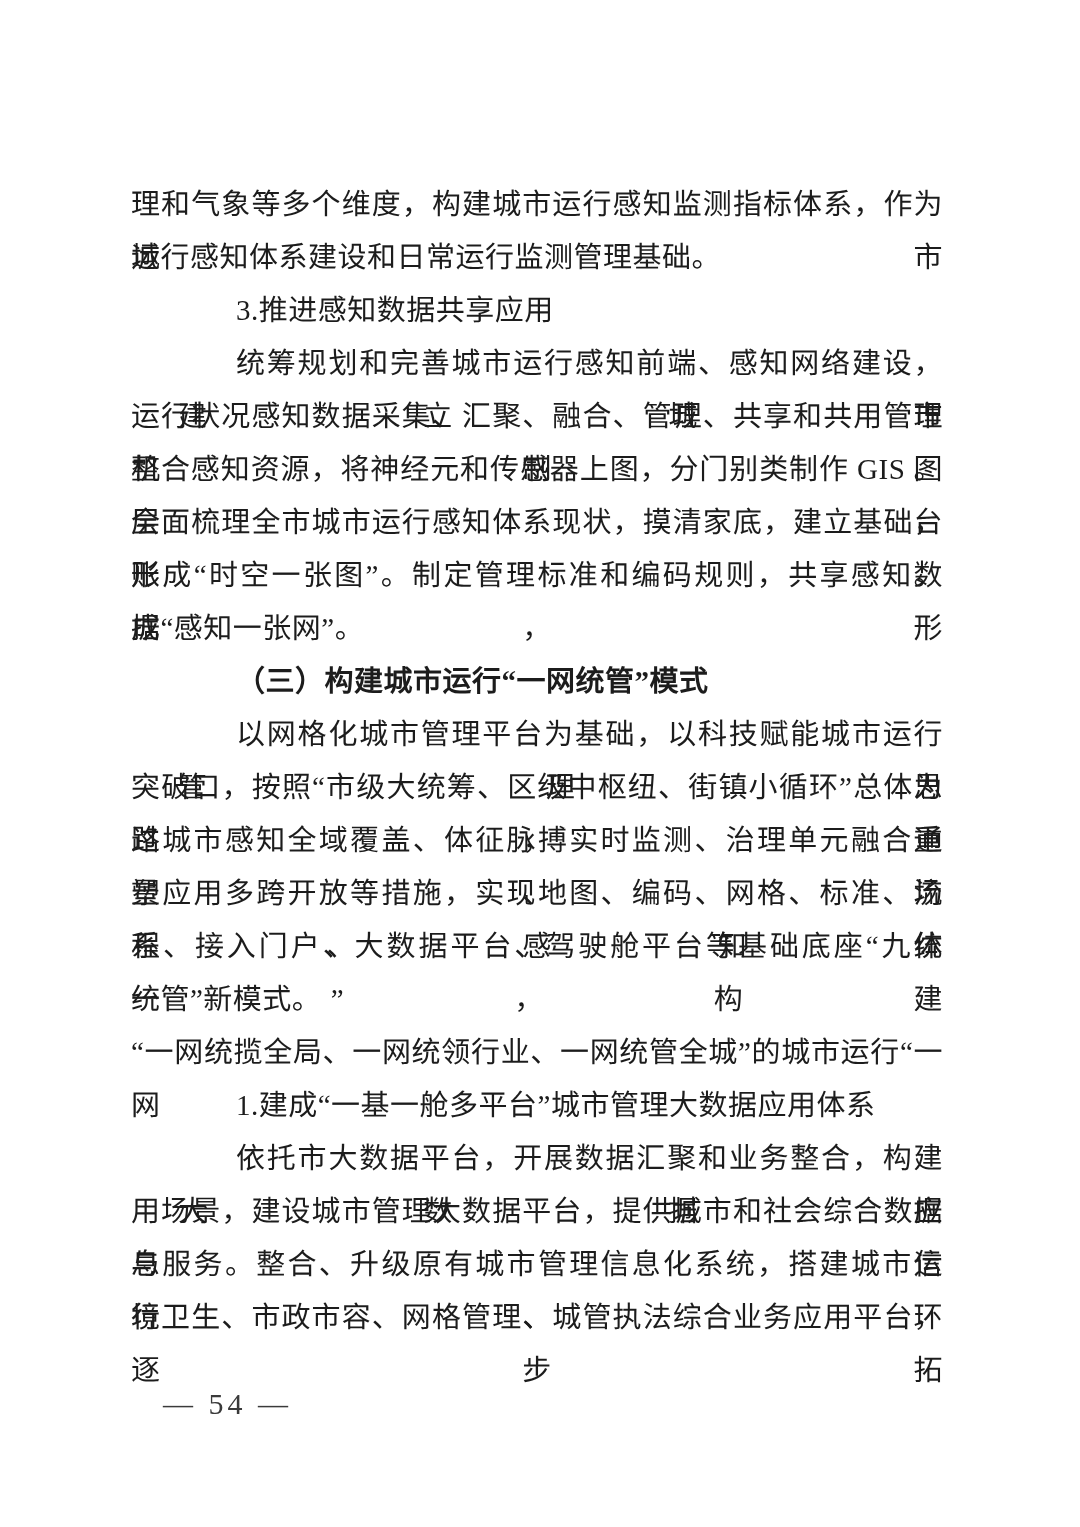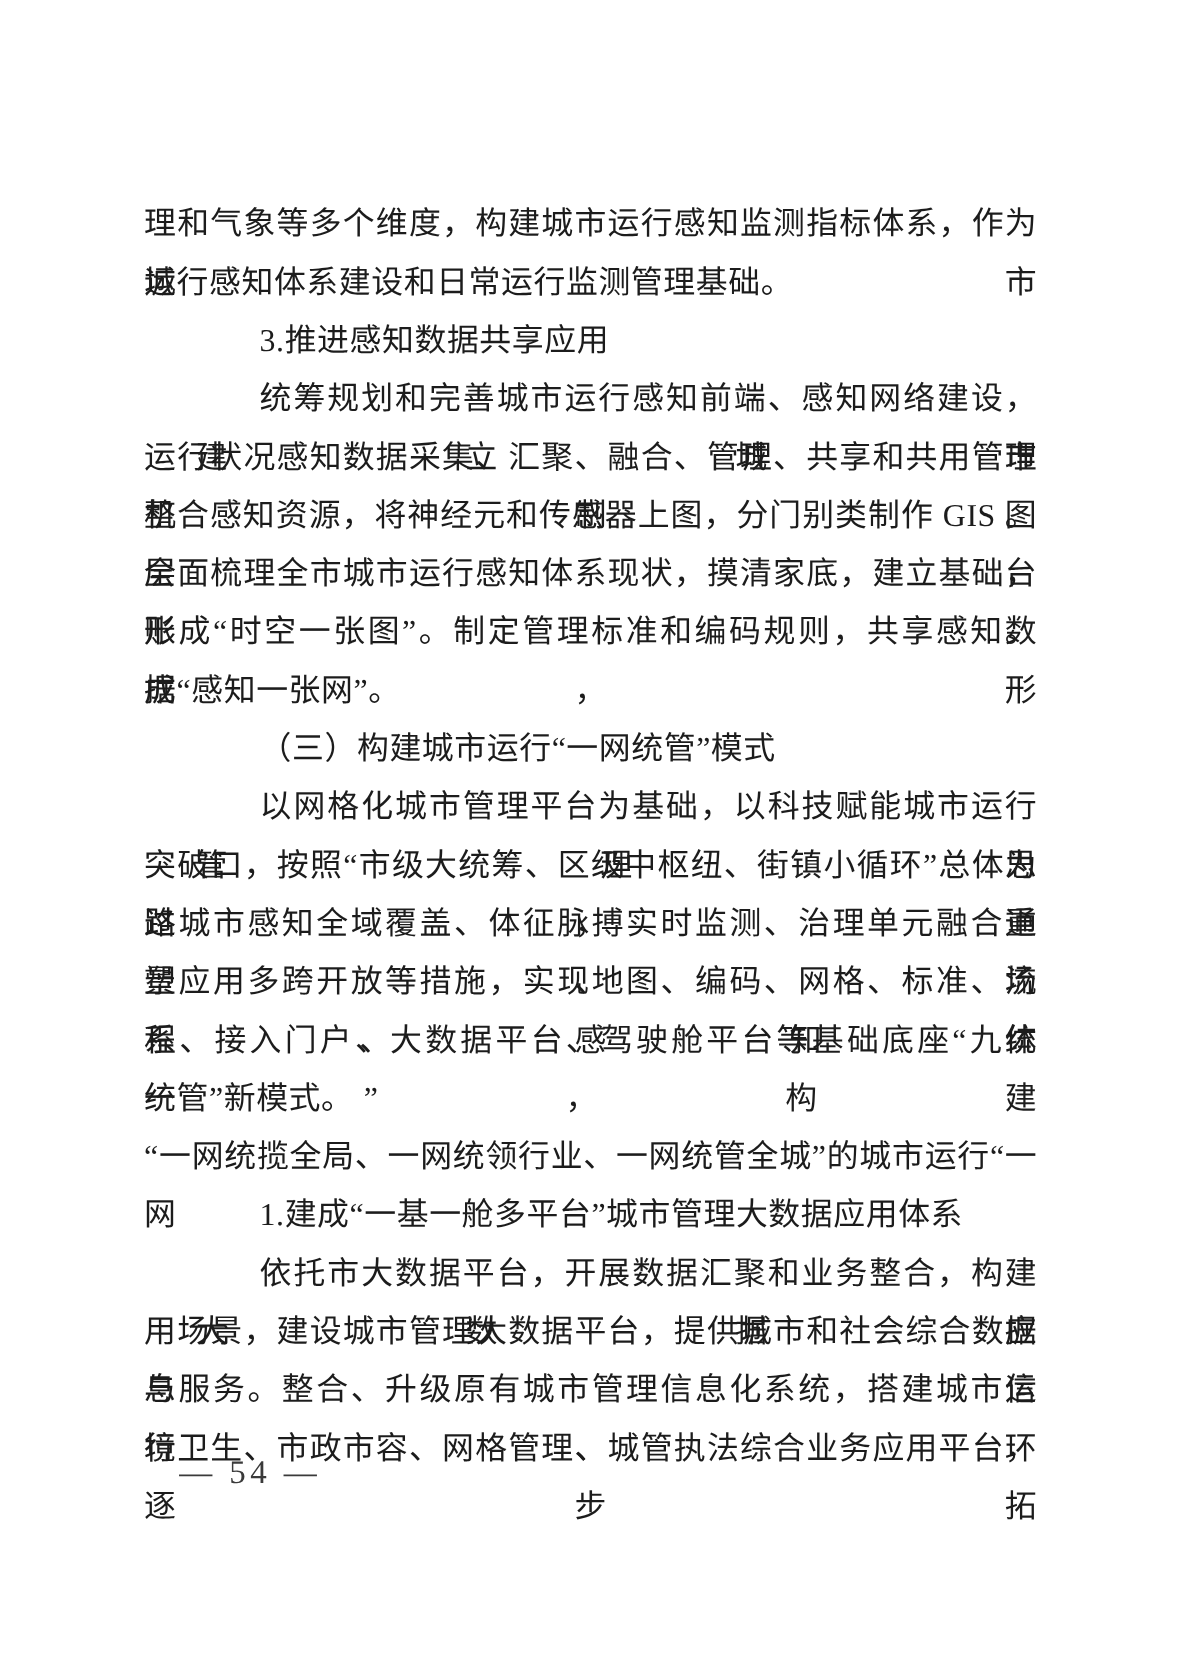--- a/index.html
+++ b/index.html
@@ -32,26 +32,26 @@
   }
   .line.j {
     white-space: normal;
     text-align-last: justify;
   }
   .line.indent {
     text-indent: 58px;
     margin-left: 47px;
   }
   .line.bold {
-    font-weight: normal;
+    font-weight: bold;
   }
   .footer {
     position: absolute;
     left: 163px;
-    top: 1317px;
+    top: 1382px;
     font-size: 30px;
     line-height: 44px;
     color: #3a3a3a;
     letter-spacing: 4px;
   }
 </style>
 </head>
 <body>
 
 <div class="page">

